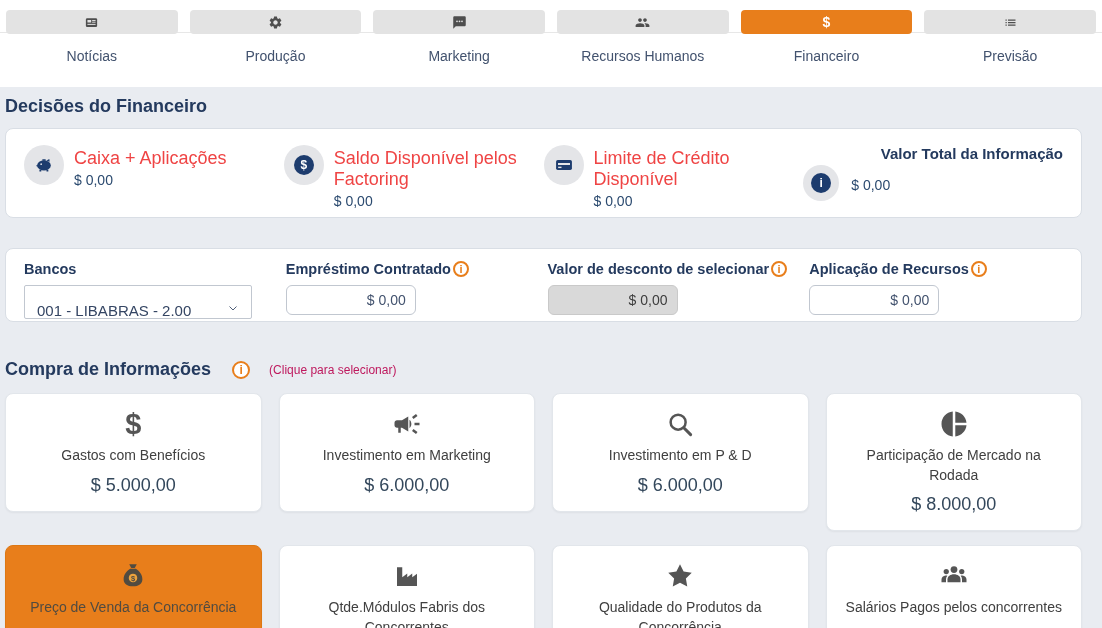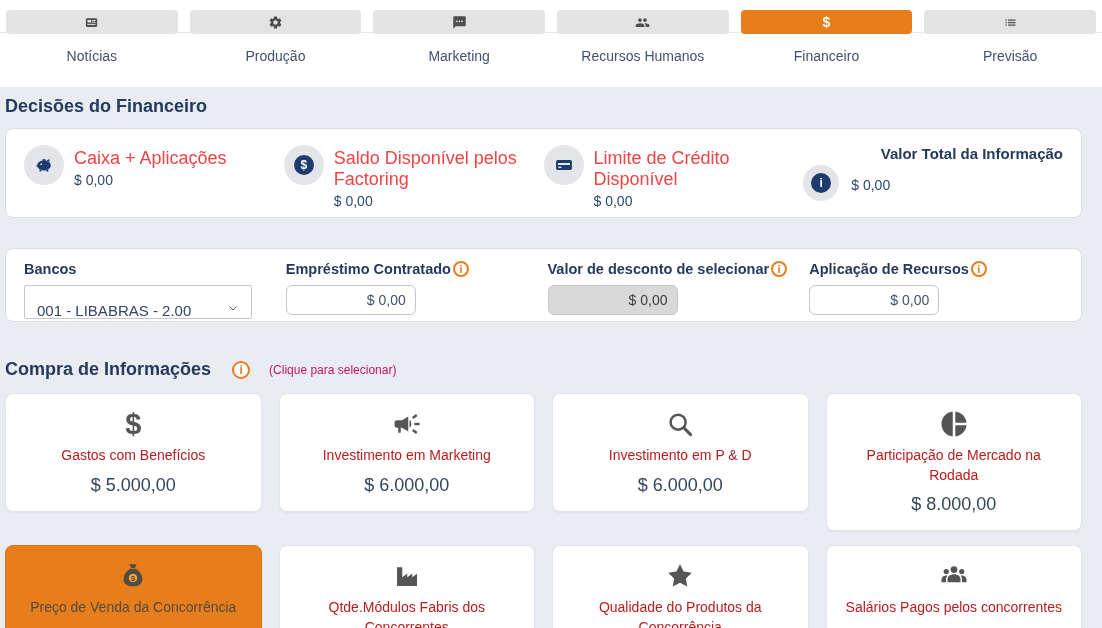--- a/index.html
+++ b/index.html
@@ -58,21 +58,21 @@
   
   .compra-head { margin-top:37px; display:flex; align-items:center; gap:19px; }
   .compra-head .info-badge { width:18px; height:18px; font-size:12px; }
   .compra-hint { font-size:12px; color:#be185d; }
   .cards { margin-top:13px; display:grid; grid-template-columns:repeat(4,1fr); gap:14px 17px; align-items:start; }
   .card { background:#fff; border:1px solid #e2e6eb; border-radius:8px; box-shadow:0 1px 2px rgba(0,0,0,.05);
           padding:13px 16px 15px; text-align:center; cursor:pointer; }
   .card-icon { height:34px; display:flex; align-items:center; justify-content:center; color:#555; }
   .card-icon svg { width:30px; height:30px; fill:#555; }
   .card-icon .txt-icon { font-size:29px; font-weight:bold; color:#555; line-height:1; }
-  .card-title { margin-top:5px; font-size:14px; line-height:1.4; color:#b91c1c; }
+  .card-title { margin-top:5px; font-size:14px; line-height:1.4; color:#404040; }
   .card-value { margin-top:9px; font-size:18px; color:#33475b; }
   .card.selected { background:#e87e1b; border-color:#dd7713; }
   .card.selected .card-title, .card.selected .card-value { color:#514b40; }
   .card.selected .card-icon svg { fill:#514b40; }
 </style>
 </head>
 <body>
 
 <div class="tabbar">
   <div class="tabline"></div>

